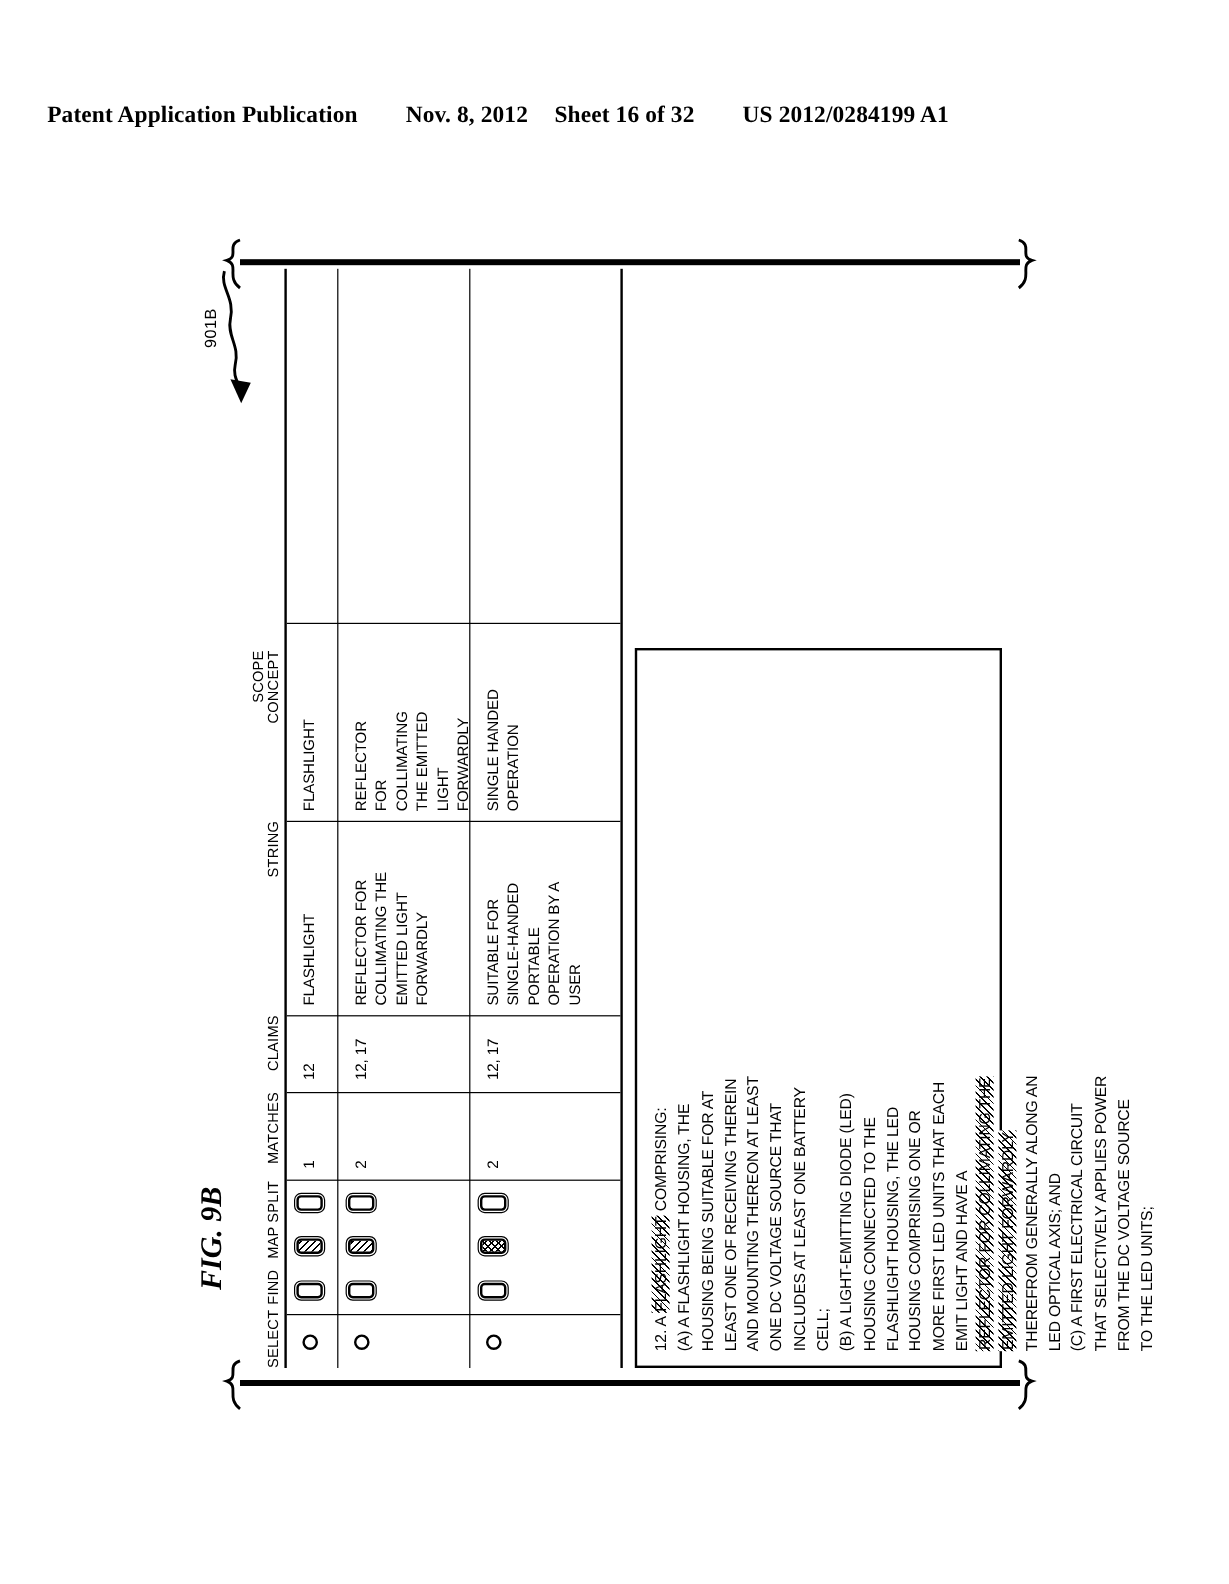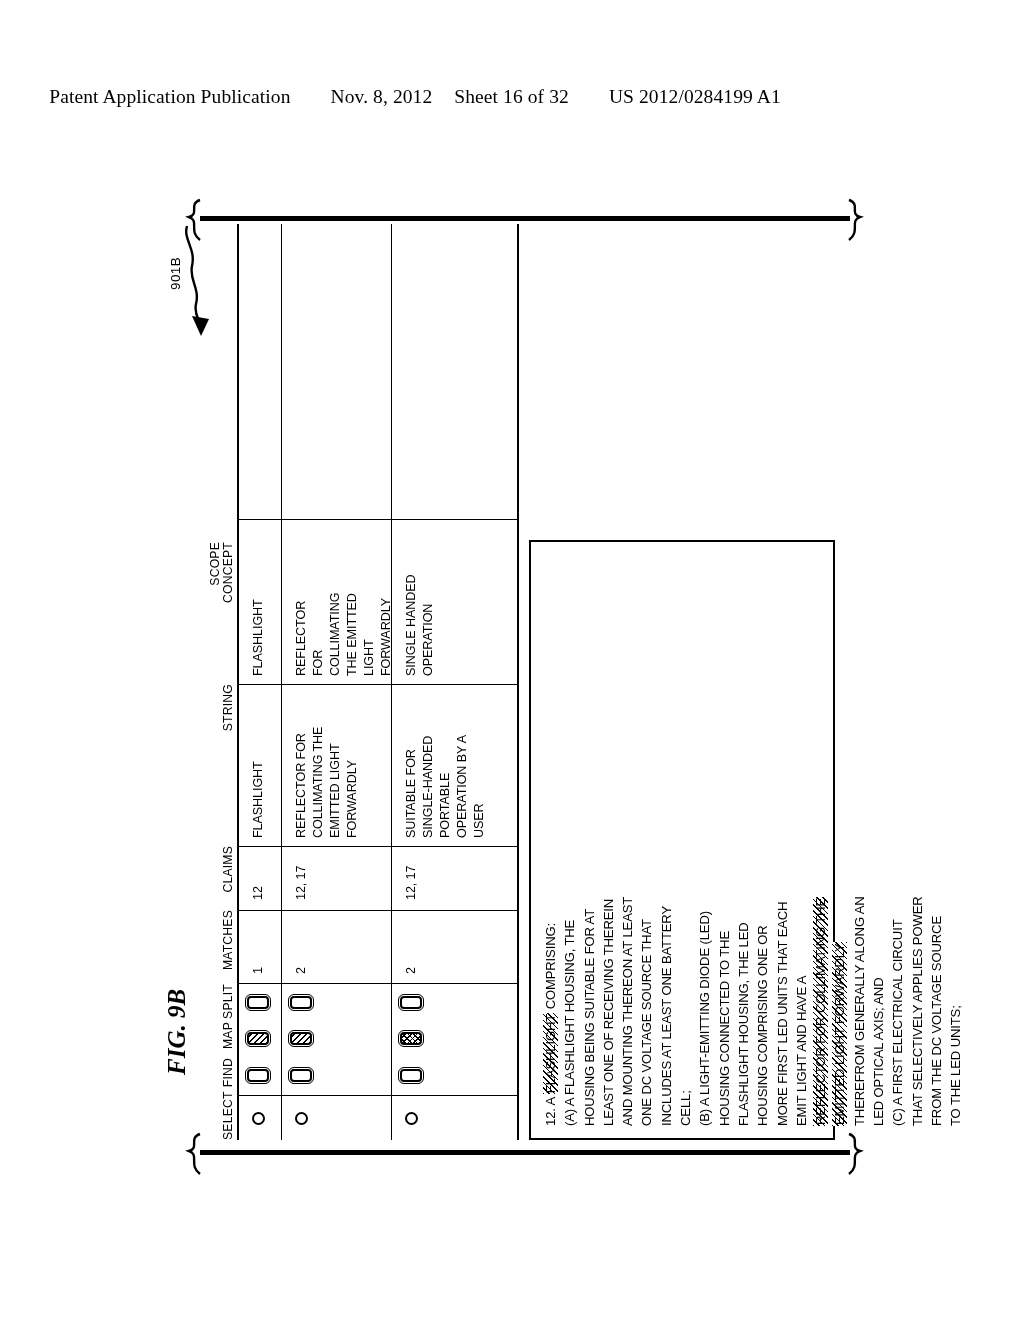--- a/index.html
+++ b/index.html
@@ -7,21 +7,21 @@
     width:1024px;height:1320px;background:#fff;
     font-family:"Liberation Sans", sans-serif;
     color:#000;overflow:hidden;position:relative;
   }
 
   
   .pub-header{
     position:absolute;top:86px;left:0;width:830px;
     text-align:center;
     font-family:"Liberation Serif", serif;
-    font-weight:normal;font-size:19.5px;letter-spacing:.1px;
+    font-weight:bold;font-size:19.5px;letter-spacing:.1px;
     white-space:nowrap;
   }
   .pub-header span{display:inline-block;vertical-align:baseline;}
   .gap-a{width:40px;} .gap-b{width:22px;} .gap-c{width:40px;}
 
   
   .fig-label{
     position:absolute;left:163px;top:1075px;
     font-family:"Liberation Serif", serif;
     font-style:italic;font-weight:bold;font-size:25px;

